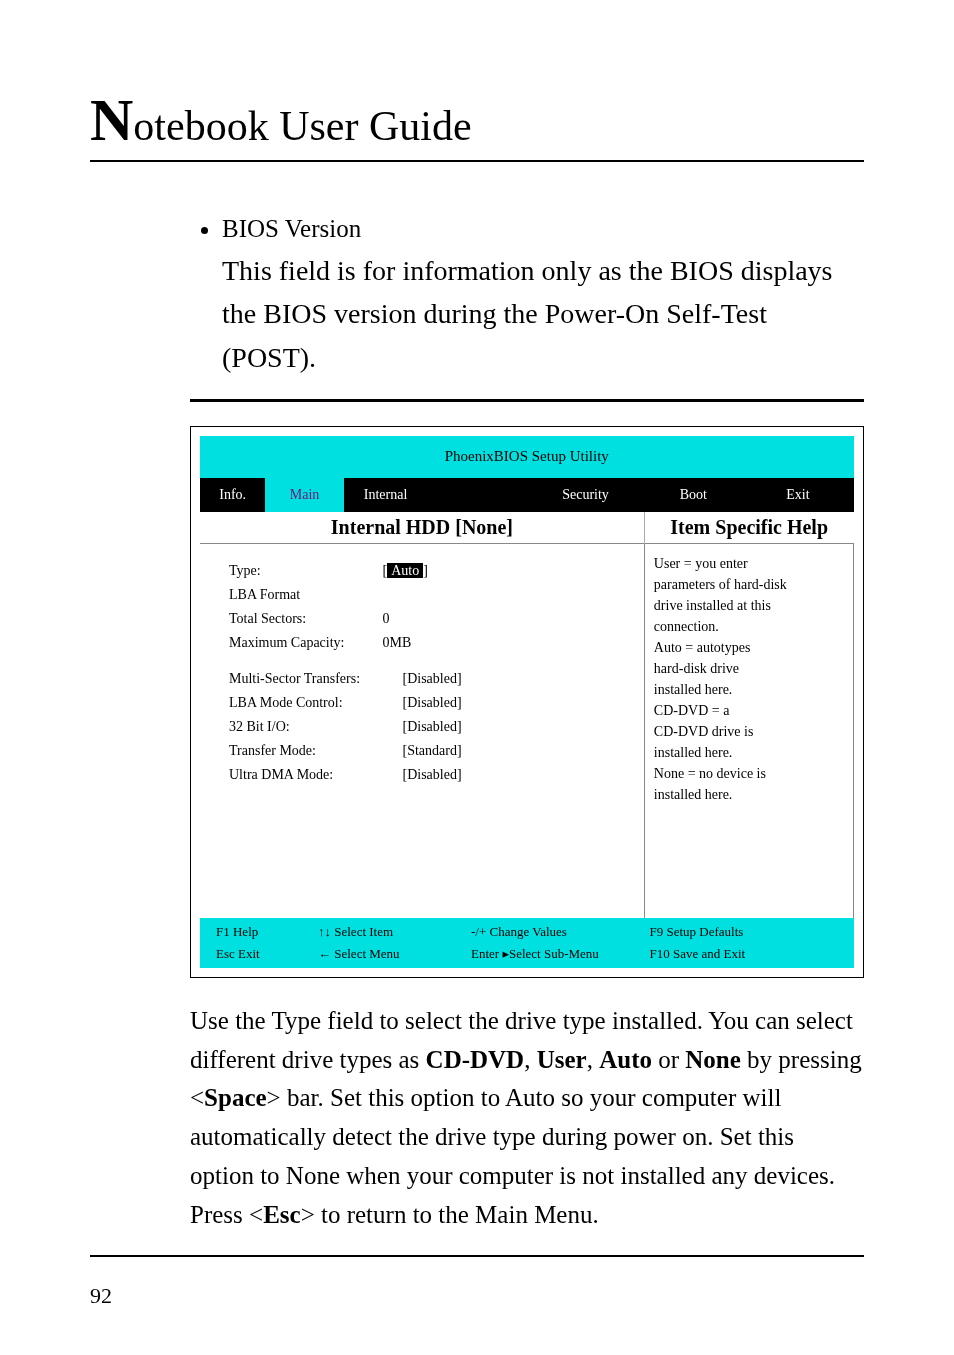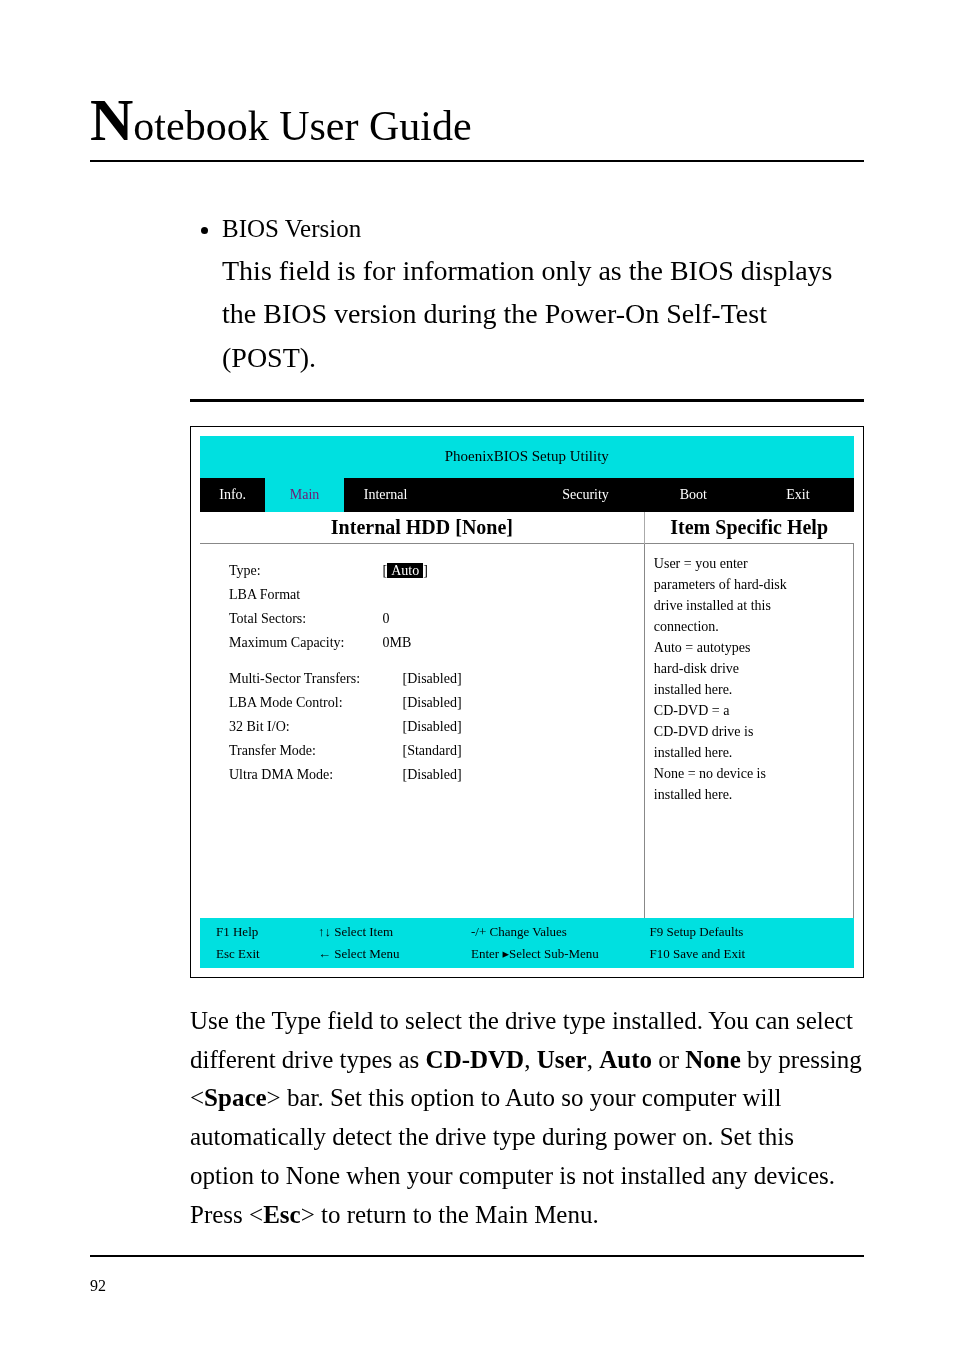--- a/index.html
+++ b/index.html
@@ -161,22 +161,22 @@
     border: none;
     border-top: 2px solid #000;
     position: absolute;
     left: 90px;
     right: 90px;
     bottom: 90px;
   }
   .page-num {
     position: absolute;
     left: 90px;
-    bottom: 60px;
-    font-size: 16px;
+    bottom: 46px;
+    font-size: 22px;
   }
 </style>
 </head>
 <body>
 
 <div class="page">
   <div class="header-title">
     <span class="cap">N</span><span>otebook User Guide</span>
   </div>
   <hr class="header-rule">

